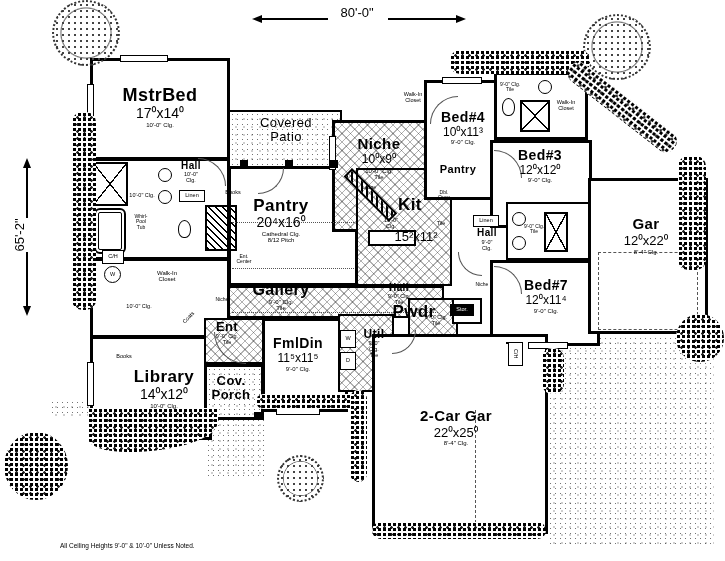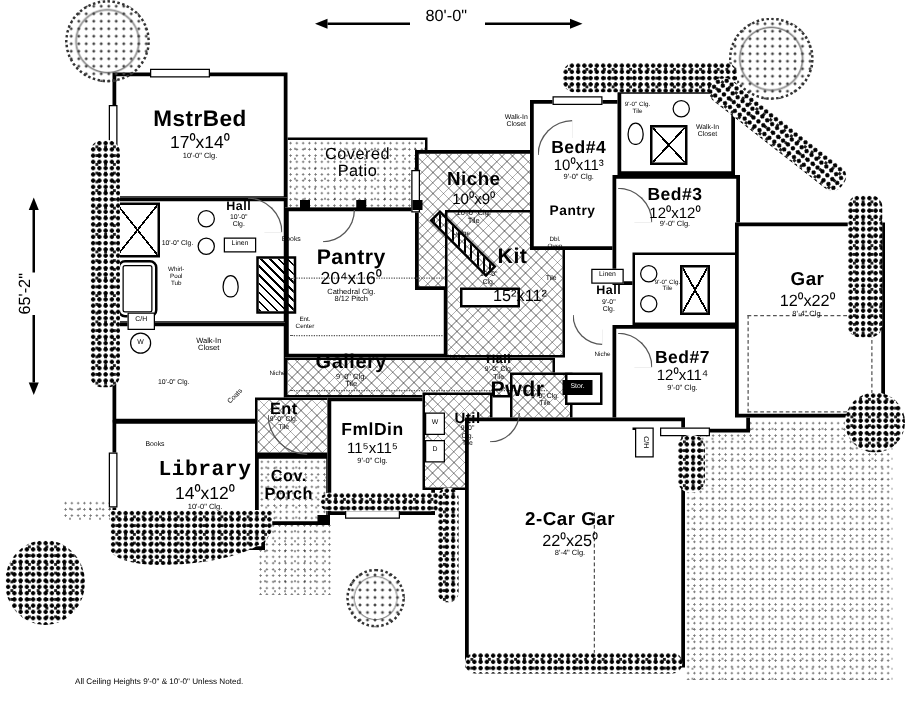--- a/index.html
+++ b/index.html
@@ -246,21 +246,21 @@
 
   <div class="lbl name" style="left:374px;top:328px;font-size:12px;">Util</div>
   <div class="lbl tiny" style="left:374px;top:341px;font-size:5.5px;">9'-0"
 Clg.
 Tile</div>
 
   <div class="lbl name" style="left:414px;top:303px;font-size:17px;">Pwdr</div>
   <div class="lbl tiny" style="left:436px;top:315px;font-size:5.5px;">9'-0" Clg.
 Tile</div>
 
-  <div class="lbl name" style="left:164px;top:368px;font-size:17px;font-family:Liberation Mono, monospace;">Library</div>
+  <div class="lbl name" style="left:164px;top:368px;font-size:17px;">Library</div>
   <div class="lbl" style="left:164px;top:387px;font-size:14px;">14⁰x12⁰</div>
   <div class="lbl tiny" style="left:164px;top:403px;">10'-0" Clg.</div>
 
   <div class="lbl name" style="left:231px;top:374px;font-size:13px;">Cov.
 Porch</div>
 
   <div class="lbl name" style="left:456px;top:408px;font-size:15px;">2-Car Gar</div>
   <div class="lbl" style="left:456px;top:426px;font-size:13px;">22⁰x25⁰</div>
   <div class="lbl tiny" style="left:456px;top:440px;">8'-4" Clg.</div>
 

